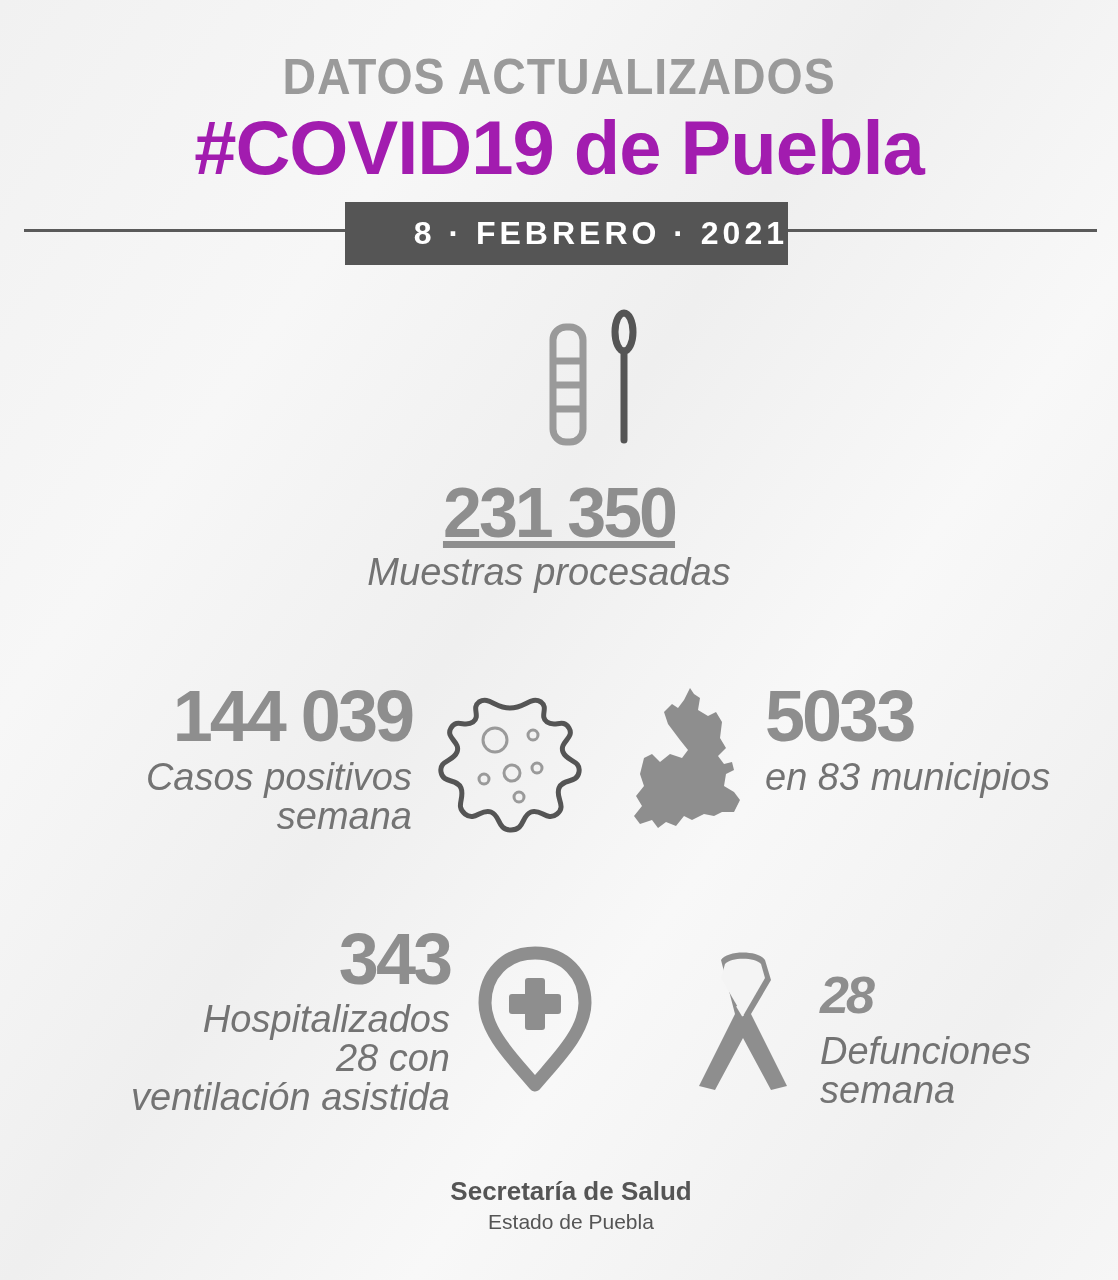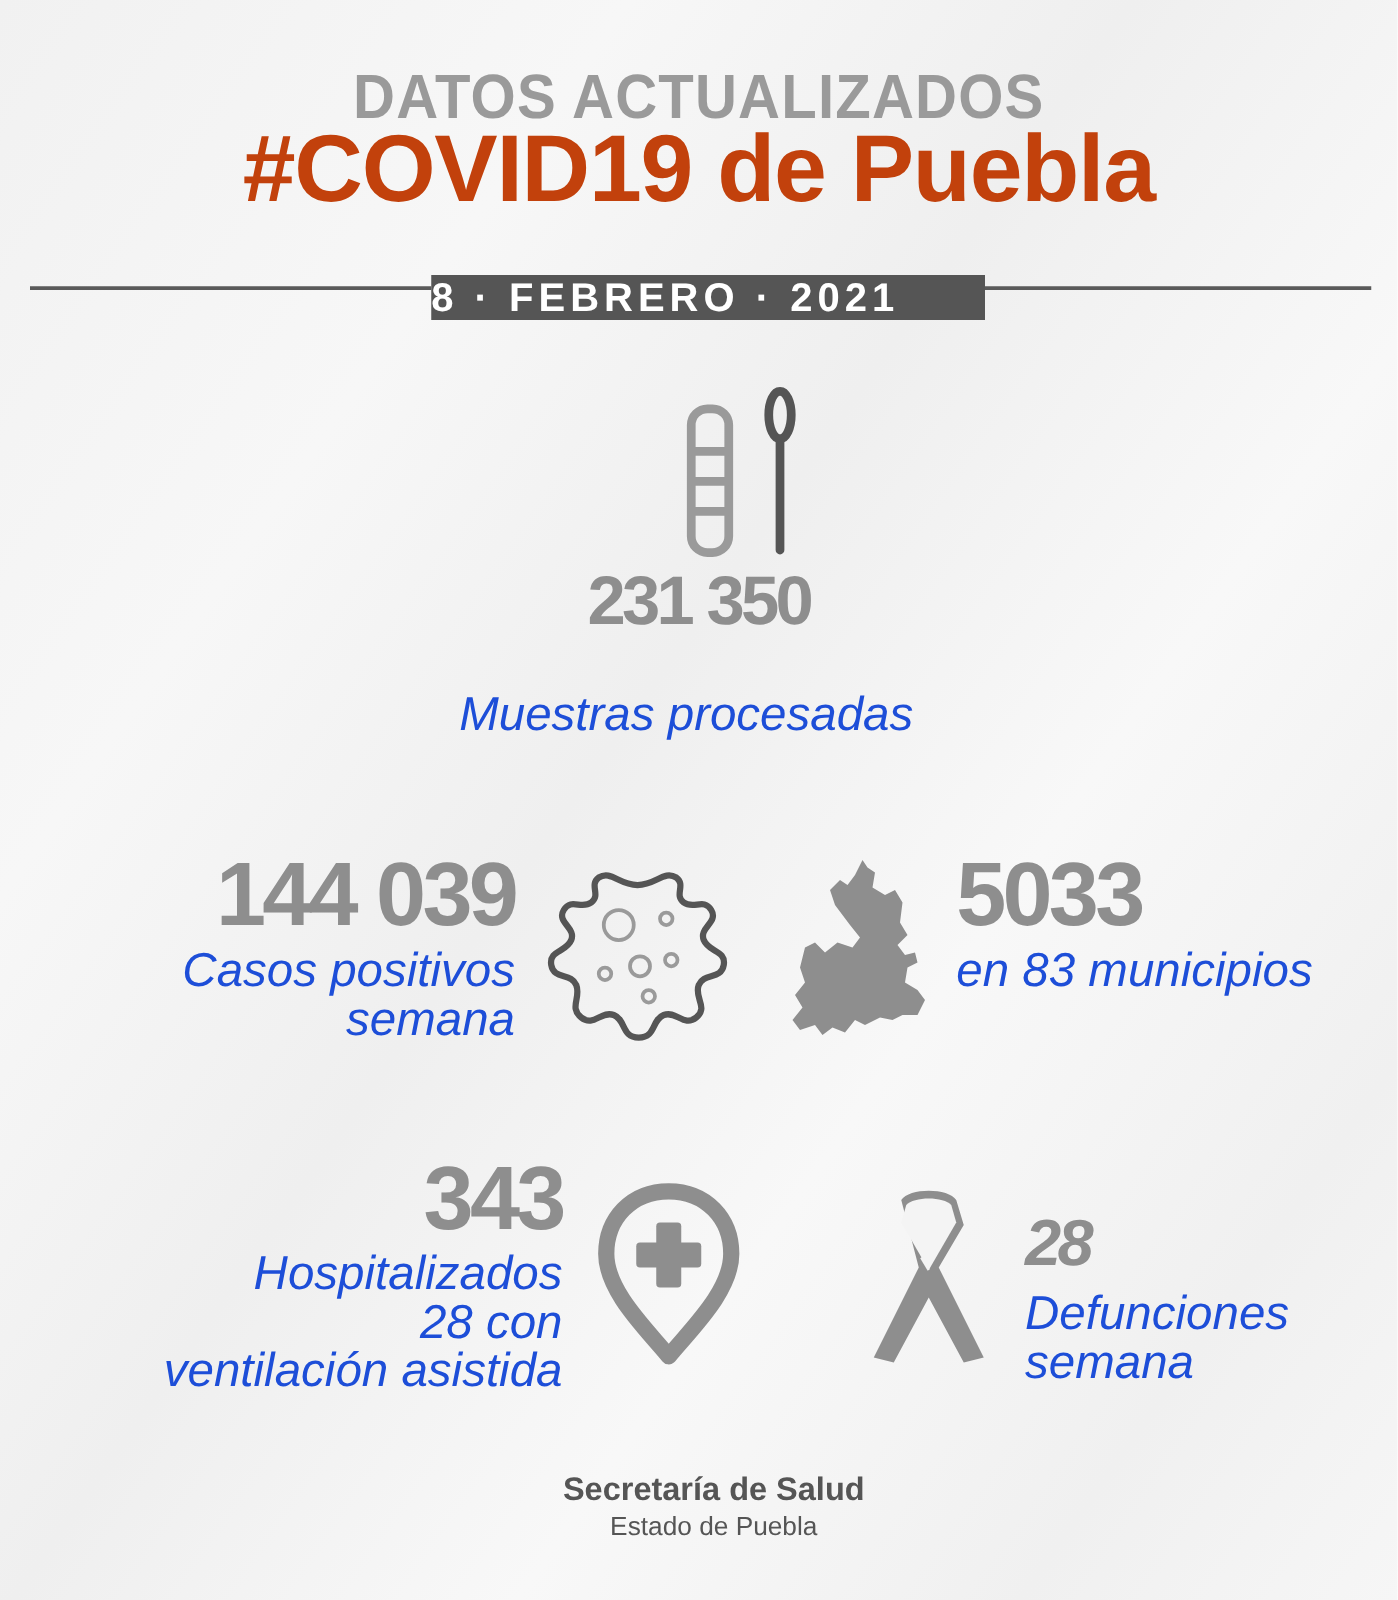--- a/index.html
+++ b/index.html
@@ -9,31 +9,31 @@
     font-family: "Liberation Sans", sans-serif;
     position:relative;
   }
   .abs { position:absolute; }
   .kicker {
     left:0; width:1118px; top:48px; text-align:center;
     font-size:50px; font-weight:bold; color:#9a9a9a; letter-spacing:1px;
     transform: scaleX(0.93);
   }
   .title {
-    left:0; width:1118px; top:92px; text-align:center;
-    font-size:76px; font-weight:bold; color:#c2410c; letter-spacing:-1px;
+    left:0; width:1118px; top:104px; text-align:center;
+    font-size:76px; font-weight:bold; color:#a21caf; letter-spacing:-1px;
   }
   .rule { height:3px; background:#5a5a5a; top:229px; }
   .date-box {
-    left:345px; top:202px; width:443px; height:36px; background:#555555;
+    left:345px; top:202px; width:443px; height:63px; background:#555555;
     color:#ffffff; font-size:32px; font-weight:bold; letter-spacing:4px;
-    display:flex; align-items:center; justify-content:flex-start;margin-top:18px;
+    display:flex; align-items:center; justify-content:flex-end;
   }
   .big-num { font-weight:bold; color:#8e8e8e; letter-spacing:-3px; }
-  .desc { font-style:italic; color:#1d4ed8; font-size:38px; line-height:39px; }
+  .desc { font-style:italic; color:#737373; font-size:38px; line-height:39px; }
   .right { text-align:right; }
   .center { text-align:center; }
   .footer-title { font-size:26px; font-weight:bold; color:#555; }
   .footer-sub { font-size:21px; color:#555; }
 </style>
 </head>
 <body>
 
 <div class="abs kicker">DATOS ACTUALIZADOS</div>
 <div class="abs title">#COVID19 de Puebla</div>
@@ -46,21 +46,21 @@
 <div class="abs" style="left:545px; top:303px;">
   <svg width="95" height="145" viewBox="0 0 95 145">
     <rect x="8" y="24" width="30" height="115" rx="13" fill="none" stroke="#9a9a9a" stroke-width="7"></rect>
     <line x1="8" y1="58" x2="38" y2="58" stroke="#9a9a9a" stroke-width="7"></line>
     <line x1="8" y1="82" x2="38" y2="82" stroke="#9a9a9a" stroke-width="7"></line>
     <line x1="8" y1="106" x2="38" y2="106" stroke="#9a9a9a" stroke-width="7"></line>
     <ellipse cx="79" cy="29" rx="9" ry="19" fill="none" stroke="#555555" stroke-width="7"></ellipse>
     <line x1="79" y1="48" x2="79" y2="137" stroke="#555555" stroke-width="7" stroke-linecap="round"></line>
   </svg>
 </div>
-<div class="abs big-num center" style="left:300px; width:518px; top:448px; font-size:55px;">231 350</div>
+<div class="abs big-num center" style="left:300px; width:518px; top:473px; font-size:70px;text-decoration:underline;">231 350</div>
 <div class="abs desc center" style="left:300px; width:498px; top:553px;">Muestras procesadas</div>
 
 <div class="abs big-num right" style="left:100px; width:312px; top:675px; font-size:72px;">144 039</div>
 <div class="abs desc right" style="left:60px; width:352px; top:758px;">
   <div>Casos positivos</div>
   <div>semana</div>
 </div>
 <div class="abs" style="left:435px; top:688px;">
   <svg width="150" height="145" viewBox="0 0 150 145" fill="none" stroke-linecap="round" stroke-linejoin="round">
     <path d="M75 20 C 90 20, 96 8, 106 14 C 114 20, 104 28, 112 34 C 120 40, 128 30, 134 40 C 140 50, 124 54, 128 64 C 132 74, 146 72, 144 84 C 142 96, 128 90, 124 100 C 120 110, 132 118, 122 126 C 112 134, 106 120, 96 124 C 86 128, 90 142, 76 142 C 62 142, 66 128, 56 124 C 46 120, 40 134, 30 126 C 20 118, 30 110, 26 100 C 22 90, 8 96, 6 84 C 4 72, 18 74, 22 64 C 26 54, 10 50, 16 40 C 22 30, 30 40, 38 34 C 46 28, 36 20, 44 14 C 54 8, 60 20, 75 20 Z" stroke="#555555" stroke-width="5"></path>

